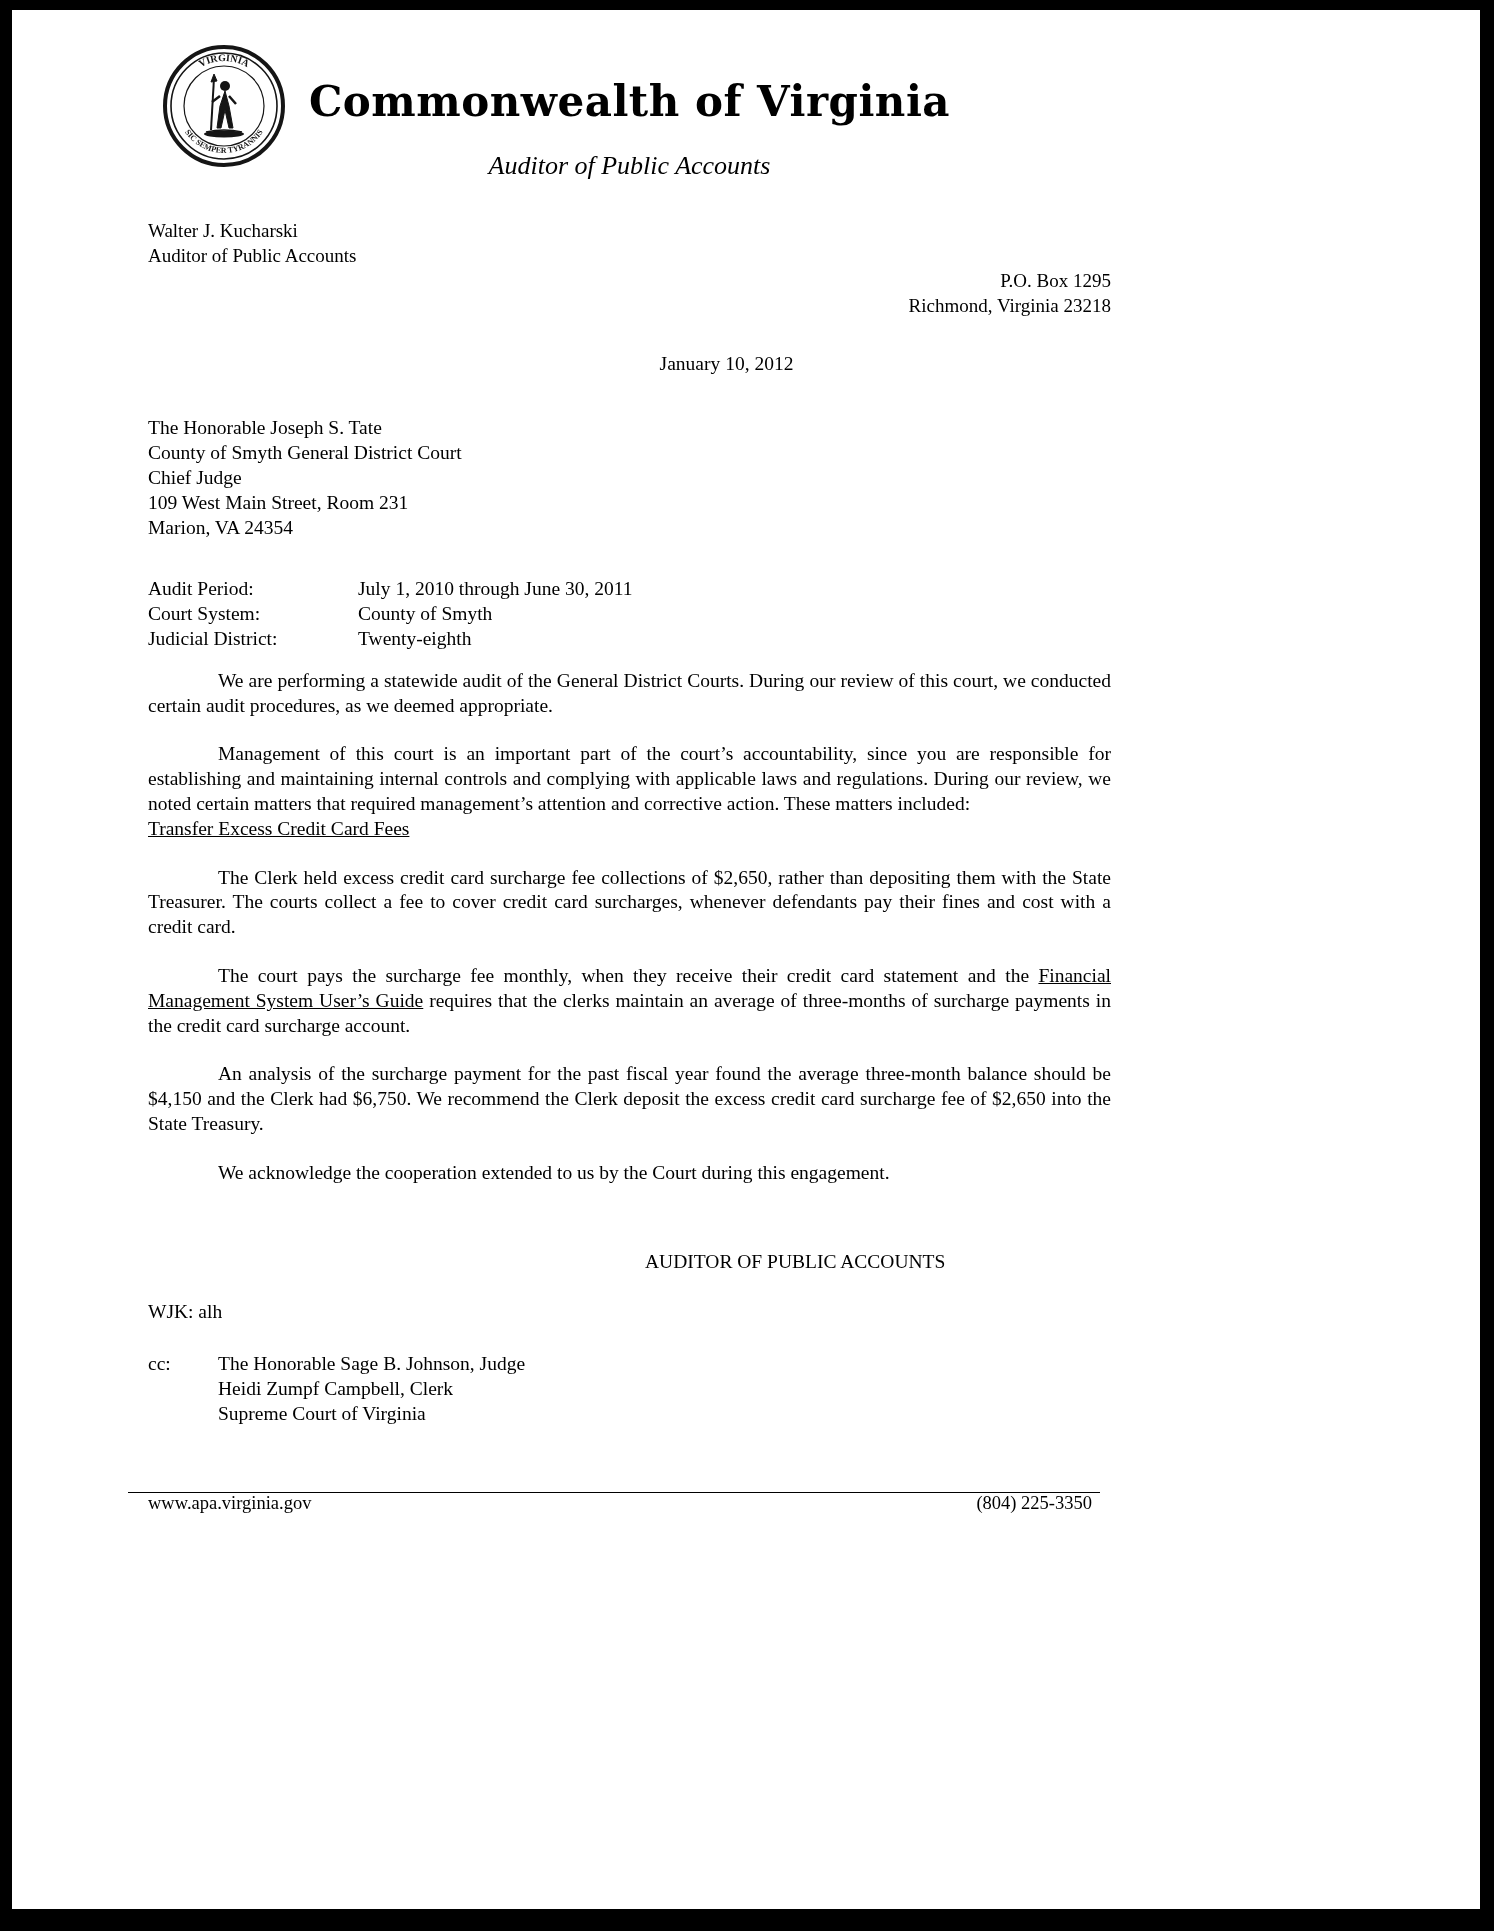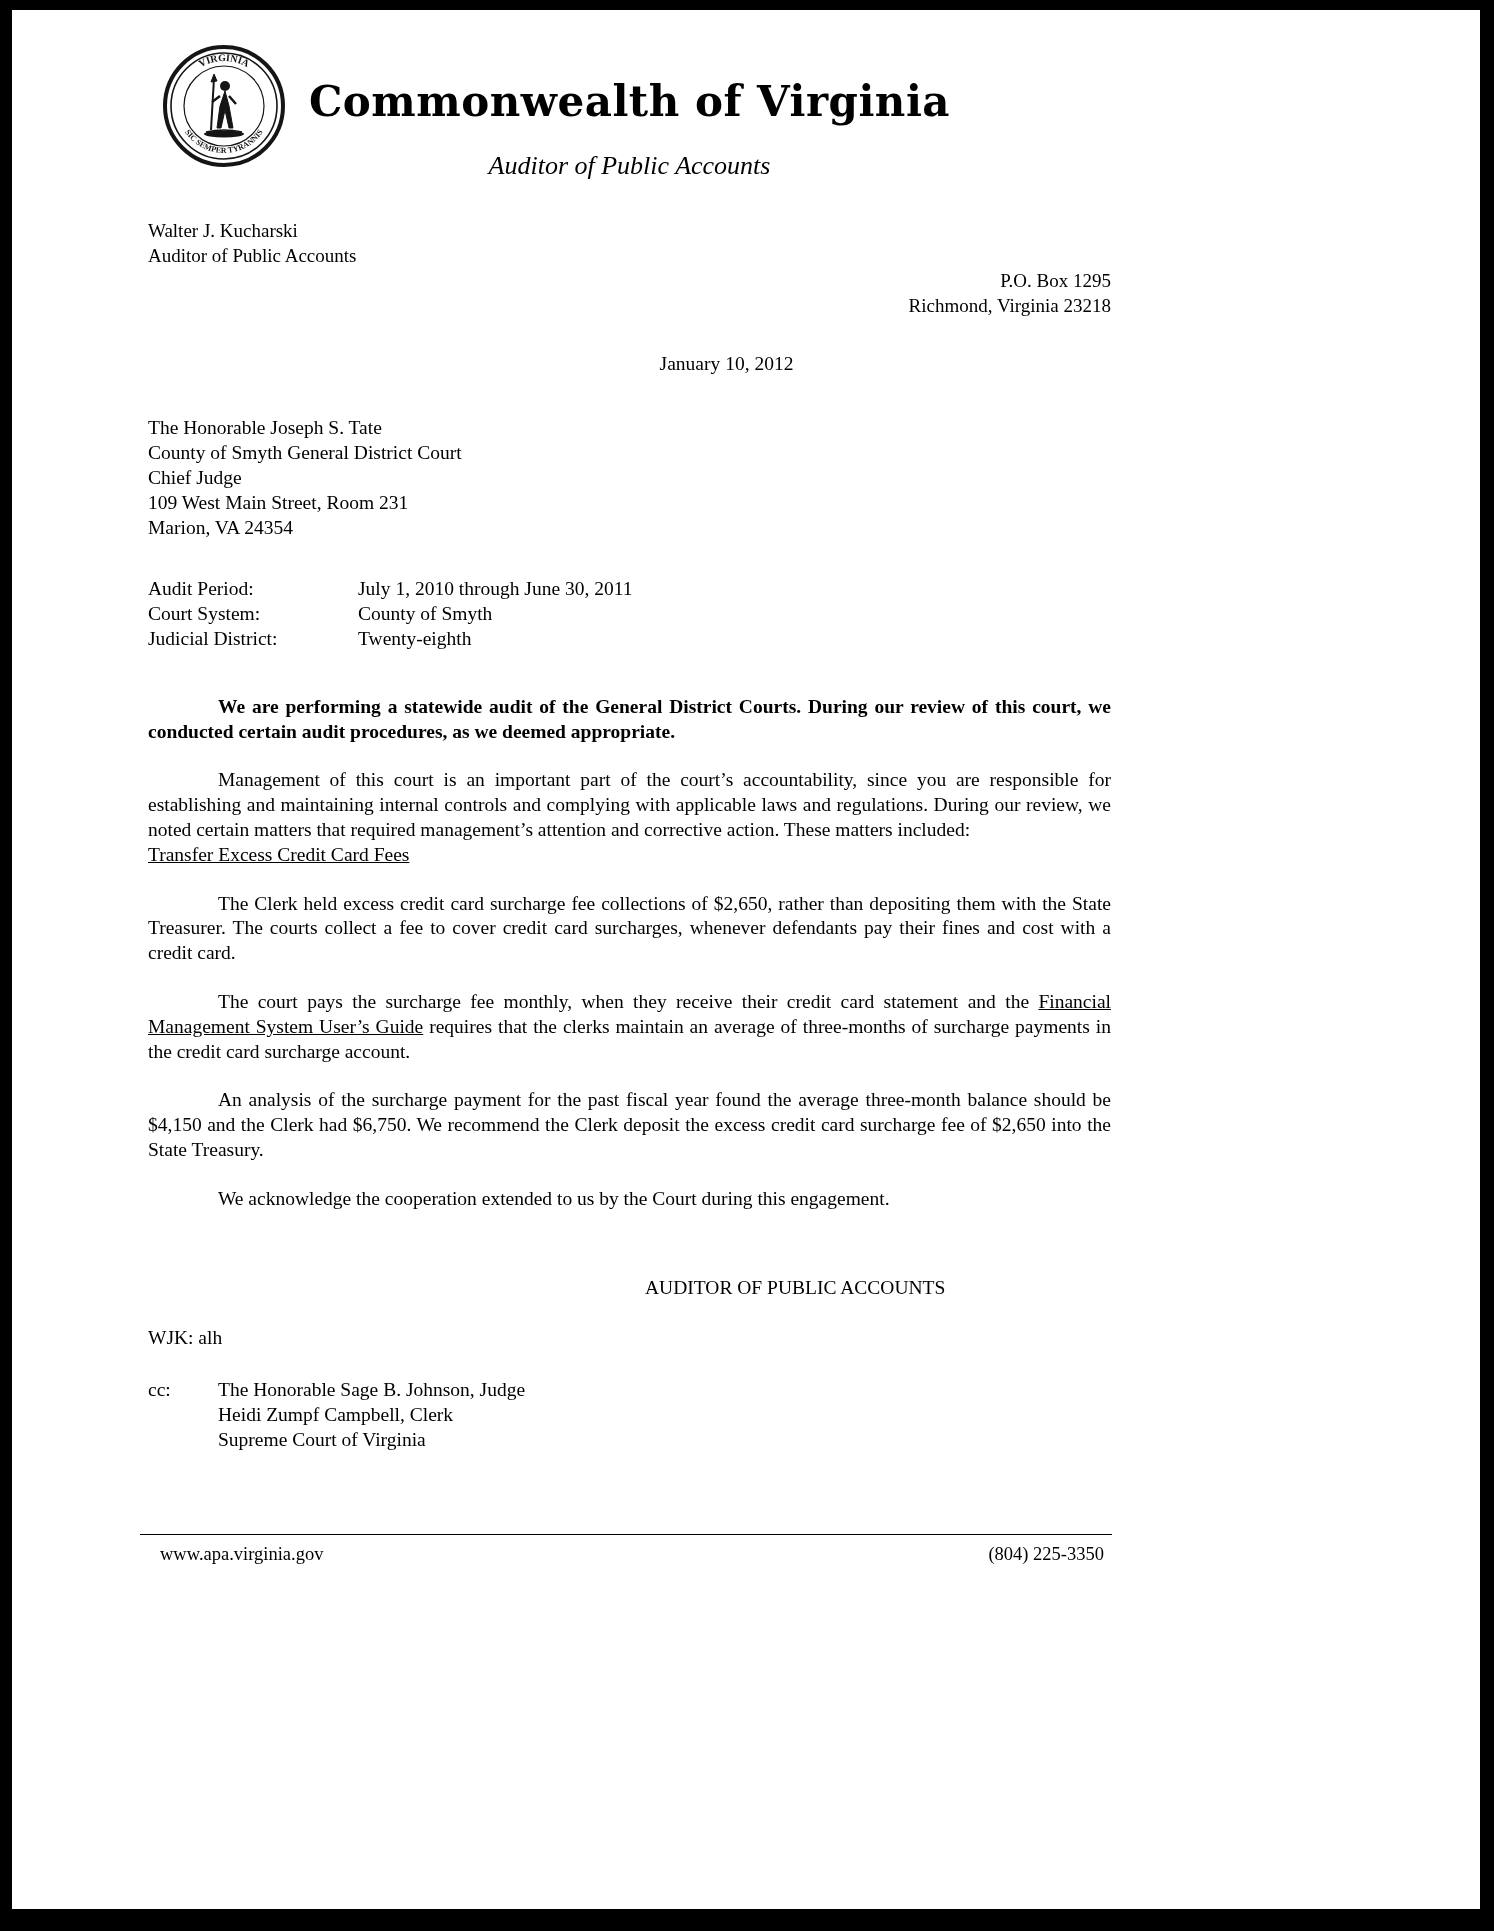--- a/index.html
+++ b/index.html
@@ -65,41 +65,39 @@
   .recipient { margin-top:38px; line-height:25px; }
   
   .audit-info { margin-top:36px; line-height:25px; }
   .audit-row { display:grid; grid-template-columns:210px 1fr; }
   
   .para {
     margin-top:24px;
     text-align:justify;
     text-indent:70px;
   }
-  .para.first { margin-top:44px;font-weight:bold; }
+  .para.first { margin-top:18px; }
   .section-heading {
     text-decoration:underline;
   }
   .u { text-decoration:underline; }
   
   .signature-org { margin-top:64px; margin-left:497px; }
   .initials { margin-top:26px; }
   .cc-block { margin-top:26px; display:grid; grid-template-columns:70px 1fr; line-height:25px; }
   .cc-lines div { line-height:25px; }
   
   .footer {
     position:absolute;
-    left:128px; top:1482px;
+    left:116px; top:1482px;
     width:972px;
     border-top:1.5px solid #000;
-    padding-top:9px;
     display:flex;
     justify-content:space-between;
     font-size:18.5px;
-    margin-top:42px;
   }
   .footer .website { padding-left:20px; }
   .footer .phone { padding-right:8px; }
   .seal svg text { font-family:"Liberation Serif", serif; font-weight:bold; }
 </style>
 </head>
 <body>
 
 <div class="page">
 

